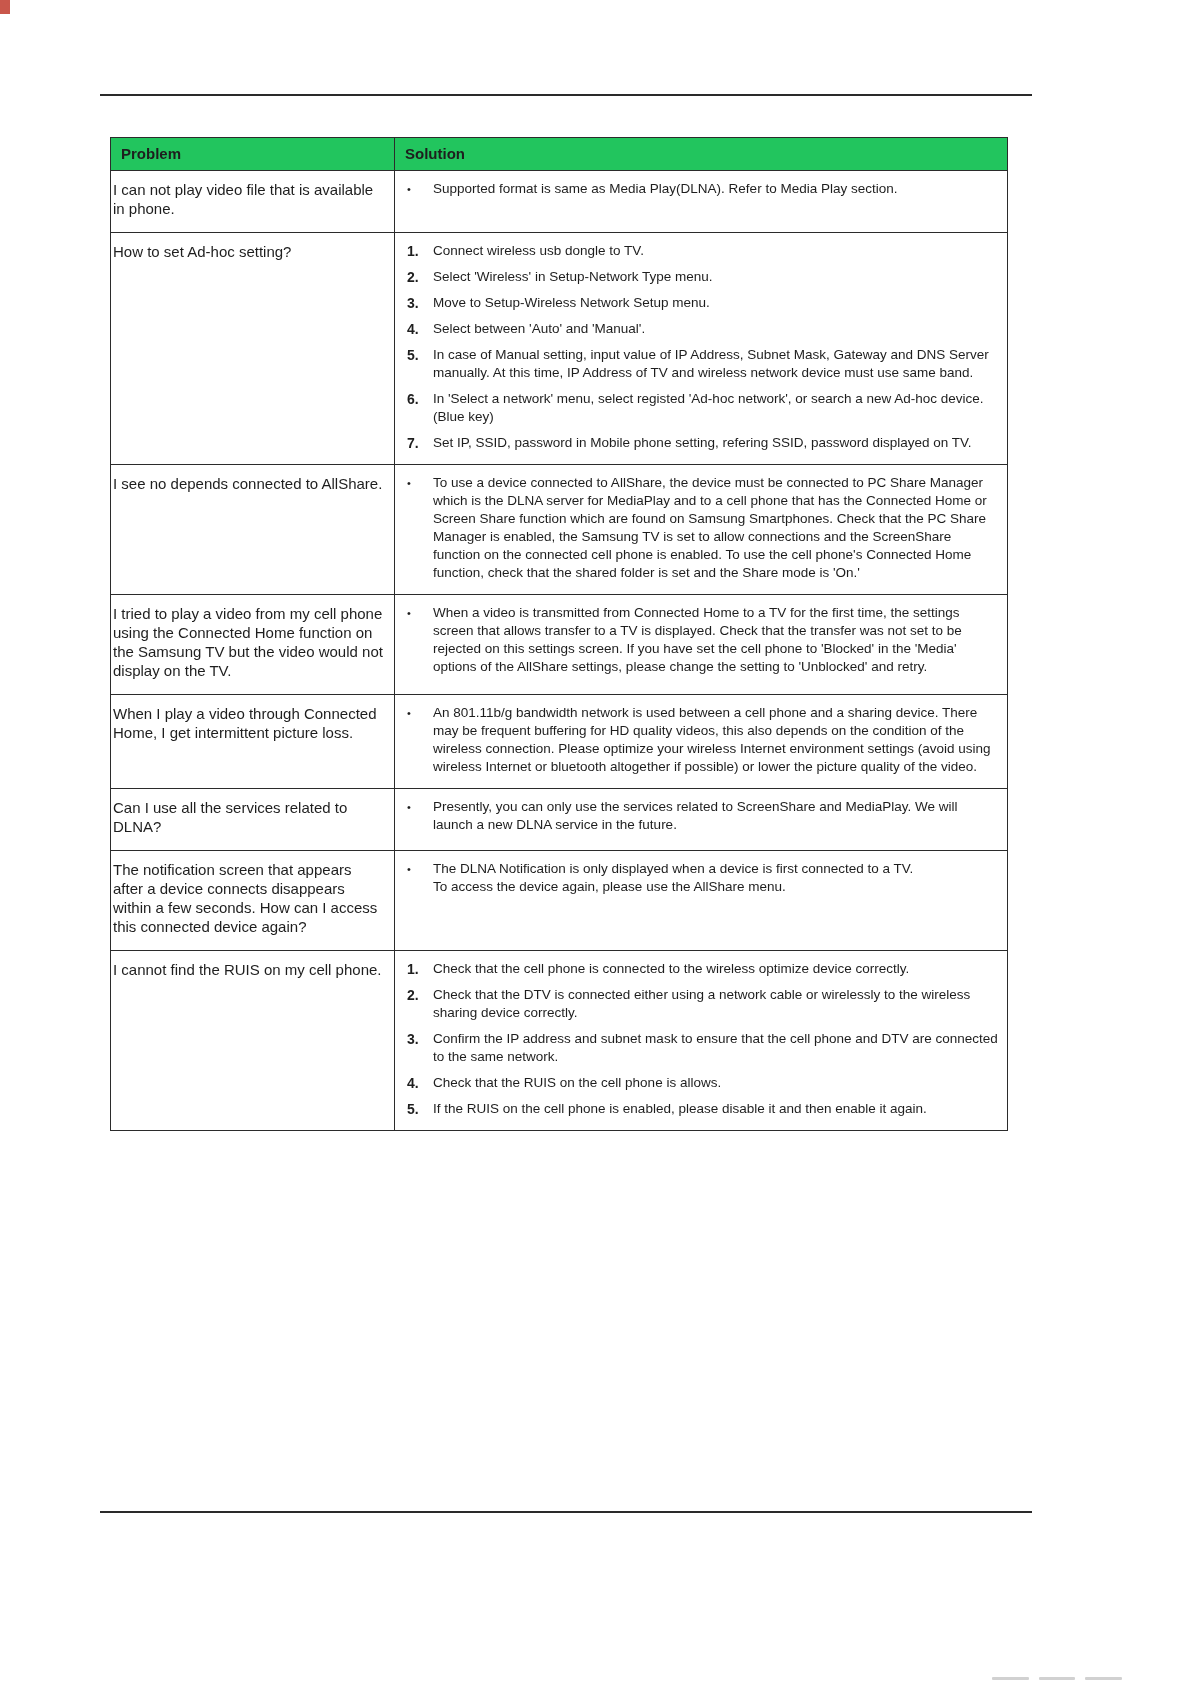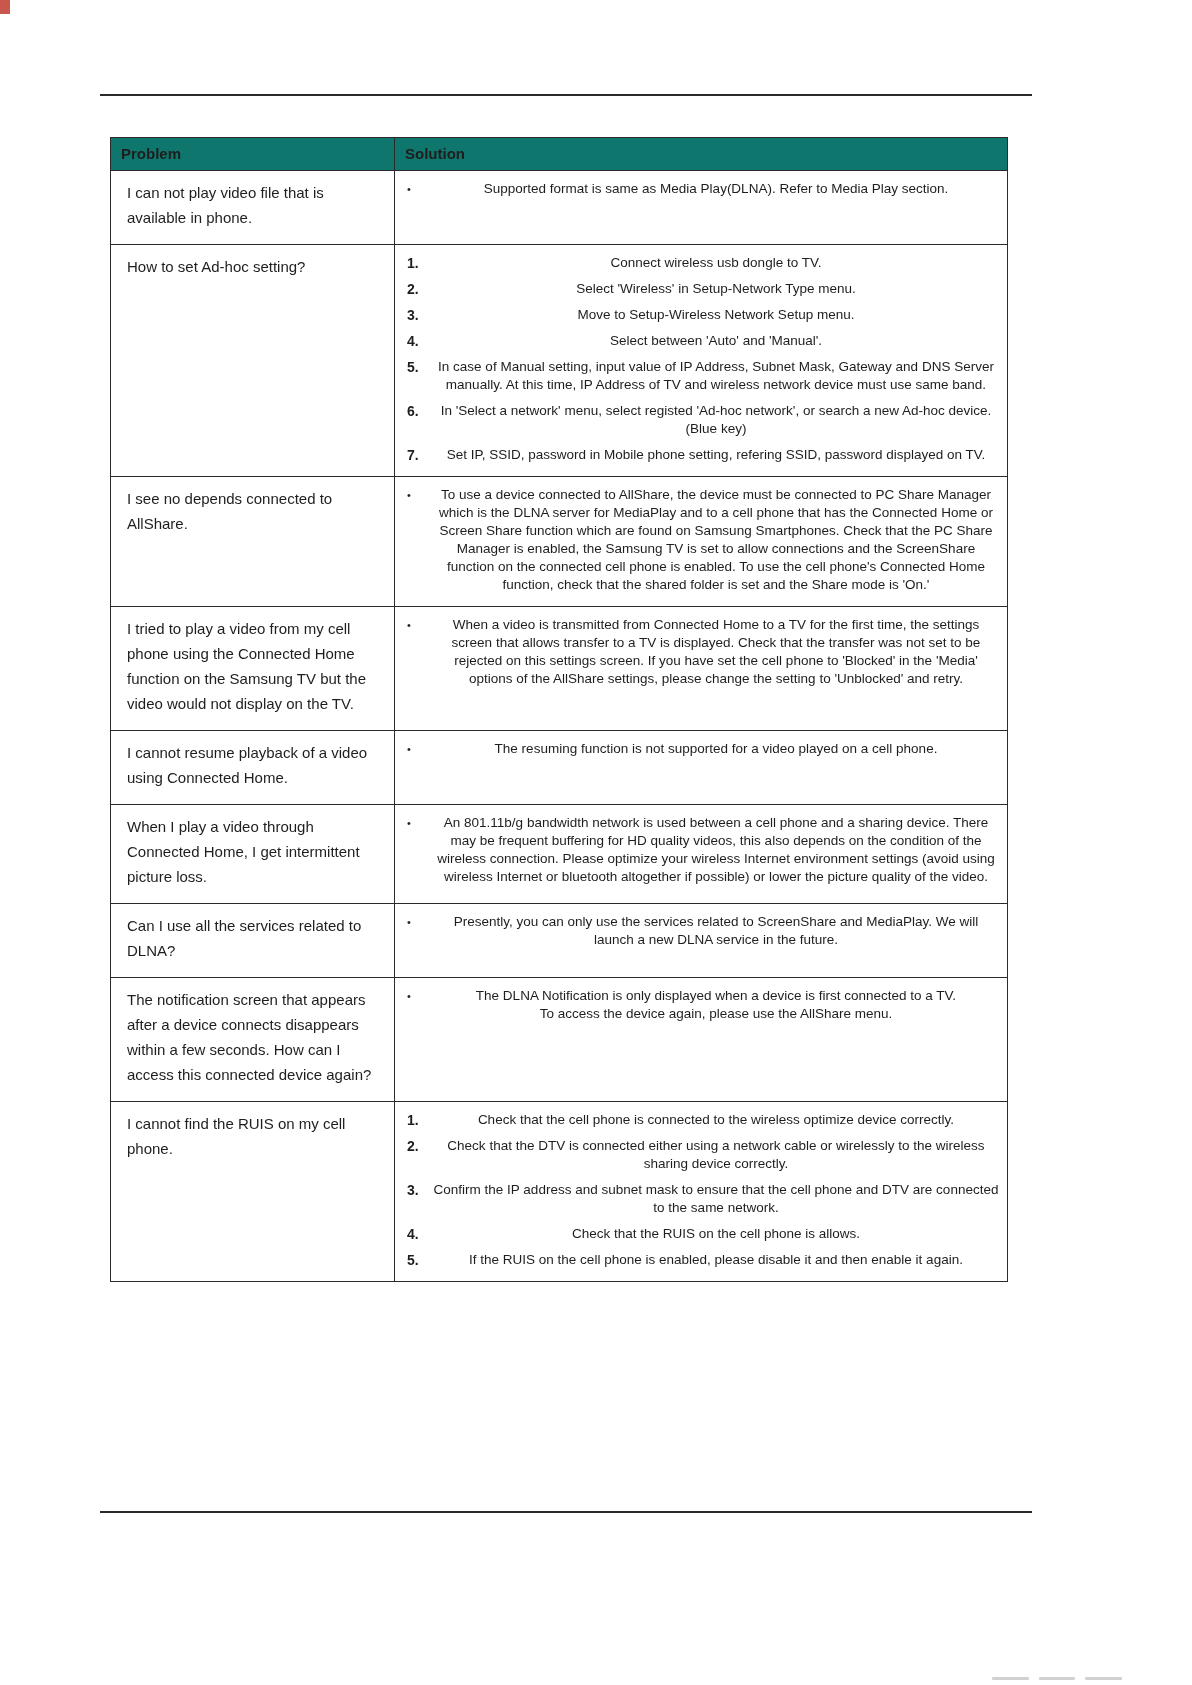--- a/index.html
+++ b/index.html
@@ -41,32 +41,32 @@
     top: 137px;
     width: 898px;
     border-collapse: collapse;
     table-layout: fixed;
   }
   table.faq th, table.faq td {
     border: 1.5px solid #2b2b2b;
     vertical-align: top;
   }
   table.faq th {
-    background: #0f766e;
+    background: #22c55e;
     text-align: left;
     font-size: 15px;
     font-weight: bold;
     padding: 7px 10px 8px 10px;
   }
   th.col-problem, td.problem { width: 263px; }
 
   td.problem {
     font-size: 15px;
-    line-height: 25px;
-    padding: 9px 10px 14px 16px;
+    line-height: 19px;
+    padding: 9px 10px 14px 2px;
   }
   td.solution {
     font-size: 13.5px;
     line-height: 18px;
     padding: 9px 8px 10px 8px;
   }
   .sol-item {
     display: flex;
     align-items: flex-start;
     margin: 0 0 8px 0;
@@ -83,21 +83,20 @@
     font-weight: bold;
     font-size: 14px;
   }
   .marker.bullet {
     font-size: 11px;
     line-height: 18px;
   }
   .sol-text {
     flex: 1;
     white-space: pre-line;
-    text-align: center;
   }
 
   .scan-artifact {
     position: absolute;
     right: 70px;
     bottom: 2px;
     width: 130px;
     height: 6px;
     display: flex;
     gap: 10px;
@@ -179,29 +178,20 @@
       <tr>
         <td class="problem">I tried to play a video from my cell phone using the Connected Home function on the Samsung TV but the video would not display on the TV.</td>
         <td class="solution">
           <div class="sol-item">
             <span class="marker bullet">•</span>
             <span class="sol-text">When a video is transmitted from Connected Home to a TV for the first time, the settings screen that allows transfer to a TV is displayed. Check that the transfer was not set to be rejected on this settings screen. If you have set the cell phone to 'Blocked' in the 'Media' options of the AllShare settings, please change the setting to 'Unblocked' and retry.</span>
           </div>
         </td>
       </tr>
       <tr>
-        <td class="problem">I cannot resume playback of a video using Connected Home.</td>
-        <td class="solution">
-          <div class="sol-item">
-            <span class="marker bullet">•</span>
-            <span class="sol-text">The resuming function is not supported for a video played on a cell phone.</span>
-          </div>
-        </td>
-      </tr>
-      <tr>
         <td class="problem">When I play a video through Connected Home, I get intermittent picture loss.</td>
         <td class="solution">
           <div class="sol-item">
             <span class="marker bullet">•</span>
             <span class="sol-text">An 801.11b/g bandwidth network is used between a cell phone and a sharing device. There may be frequent buffering for HD quality videos, this also depends on the condition of the wireless connection. Please optimize your wireless Internet environment settings (avoid using wireless Internet or bluetooth altogether if possible) or lower the picture quality of the video.</span>
           </div>
         </td>
       </tr>
       <tr>
         <td class="problem">Can I use all the services related to DLNA?</td>

